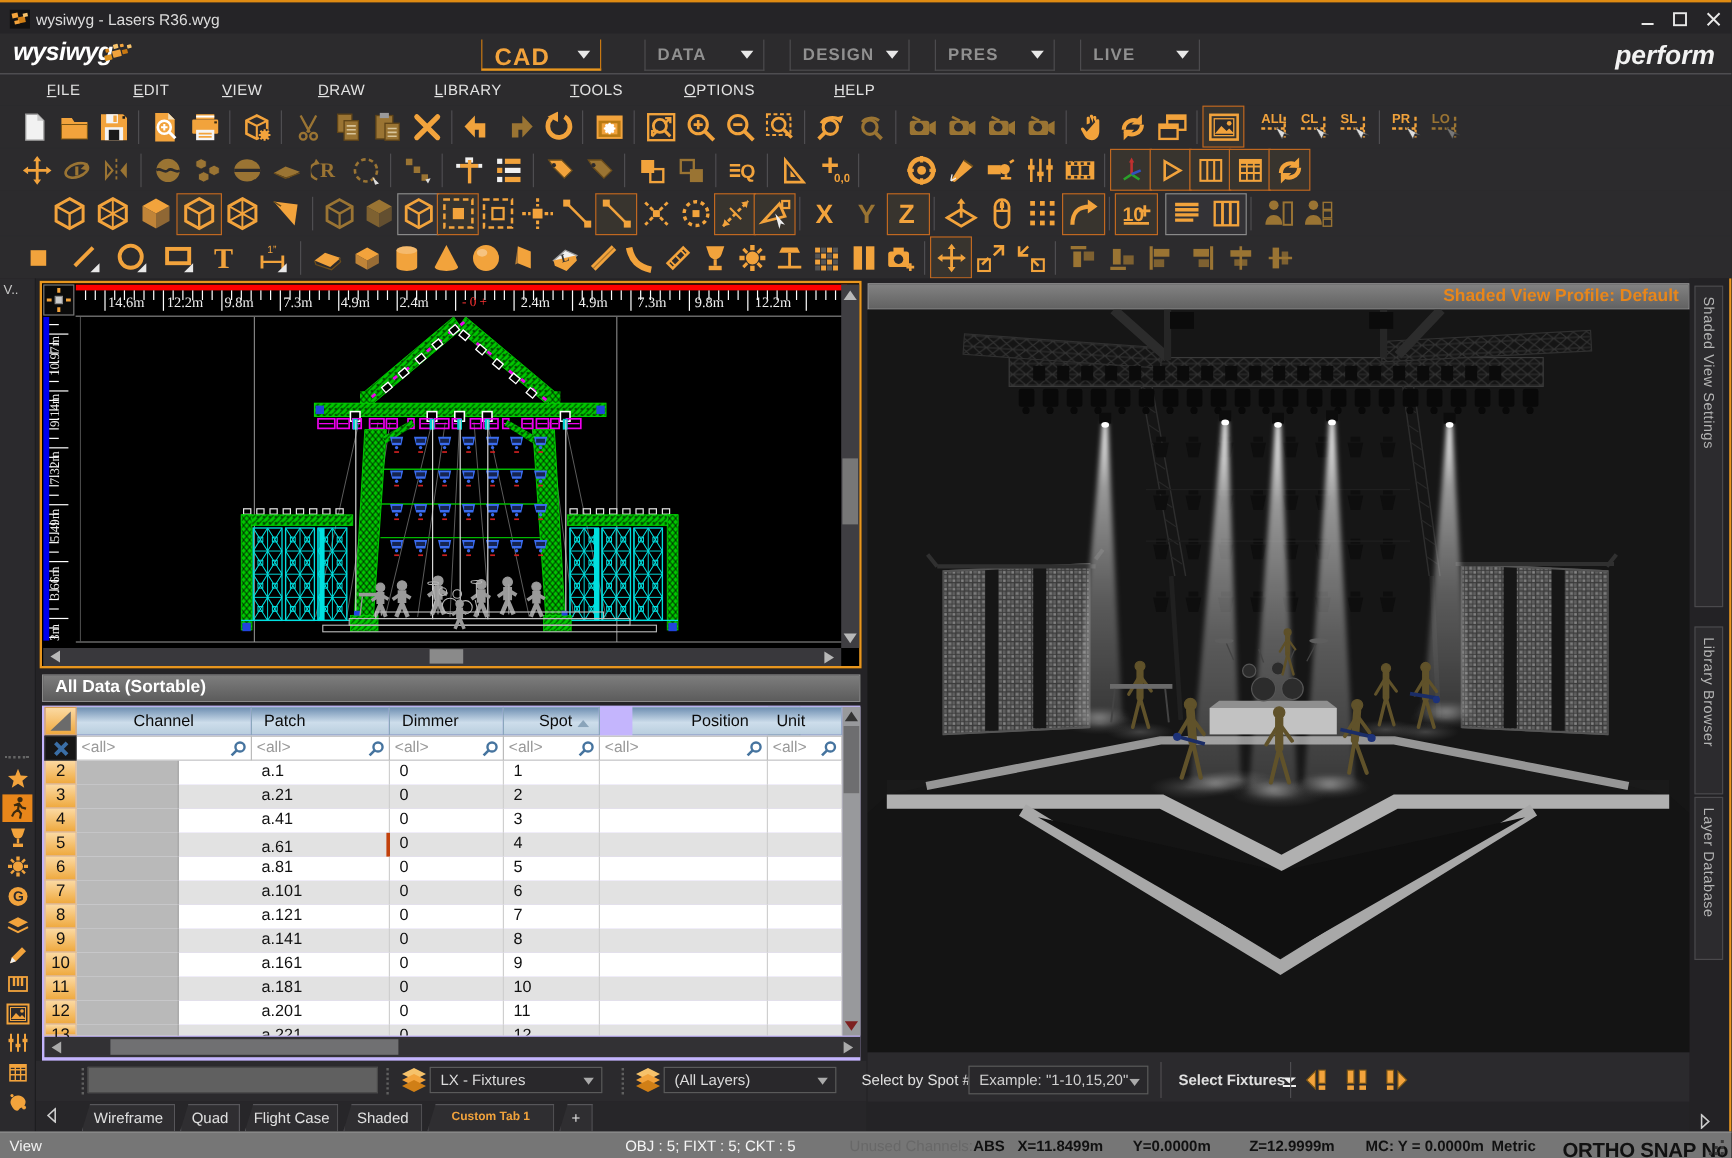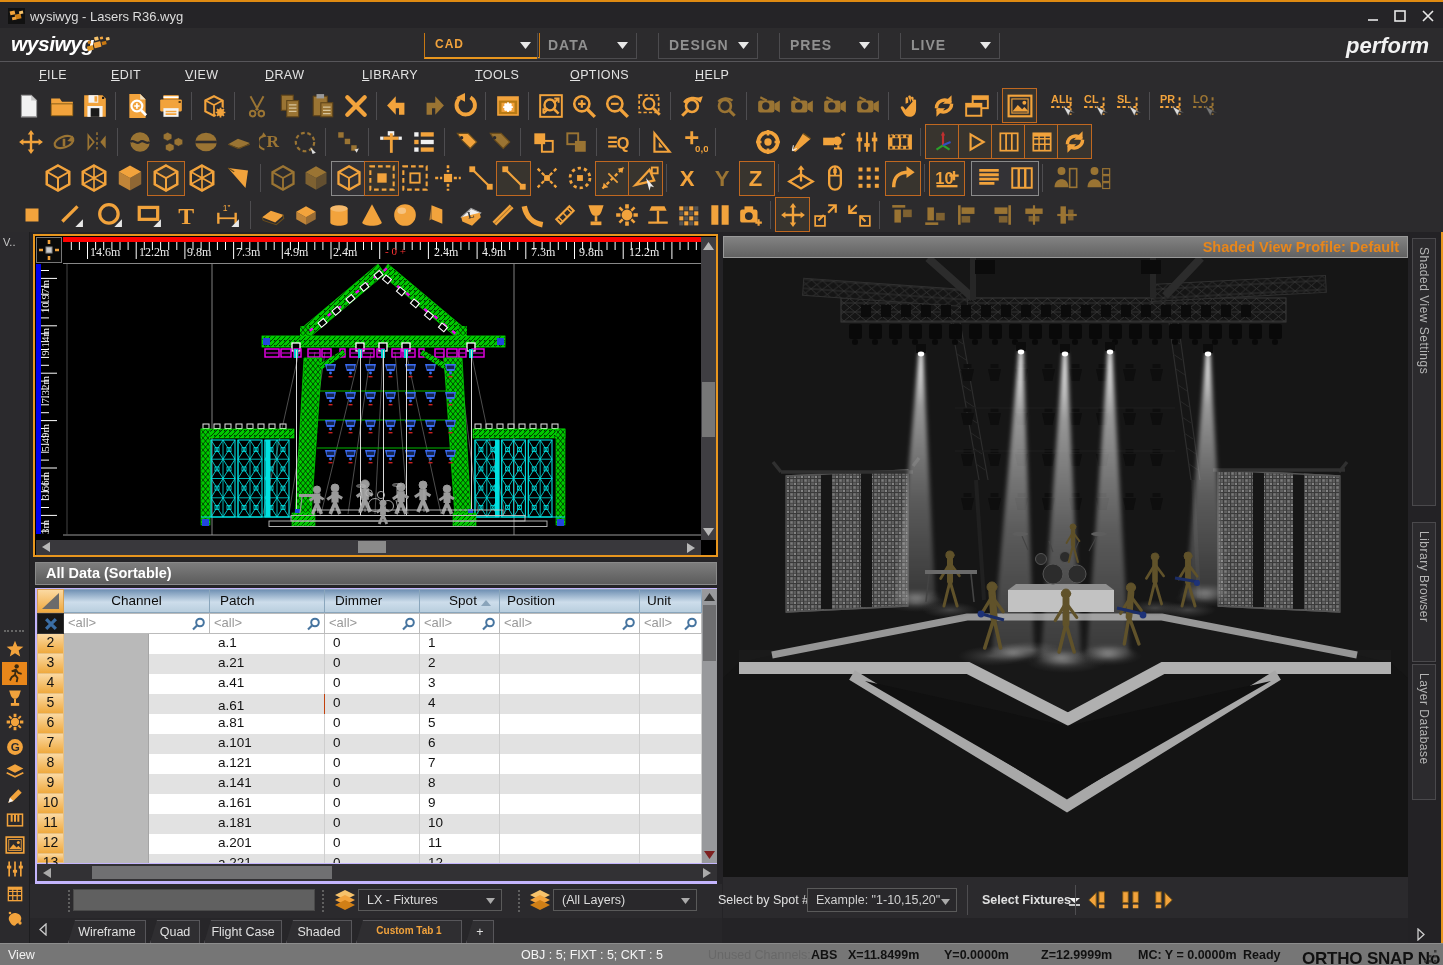--- a/index.html
+++ b/index.html
@@ -42,21 +42,21 @@
         <rect x="18" y="14" width="14" height="11" rx="1" fill="#f2a33c"></rect>
         <rect x="34" y="16" width="9" height="7" rx="1" fill="#c87812"></rect>
         <rect x="22" y="4" width="8" height="7" rx="1" fill="#f6c26b"></rect>
         <rect x="33" y="6" width="6" height="5" rx="1" fill="#f2a33c"></rect>
         <rect x="44" y="10" width="7" height="6" rx="1" fill="#f6c26b"></rect>
         <rect x="8" y="8" width="6" height="6" rx="1" fill="#d07f16"></rect>
       </g>
     </svg>
 <span class="abs" style="left:1346px;top:5px;color:#f2f2f2;font-size:22px;font-style:italic;font-weight:bold">perform</span>
 </div>
-<div class="abs" style="left:424px;top:33px;width:116px;height:26px;border-left:1px solid #c87812;border-right:1px solid #c87812;border-bottom:2px solid #e8961e;color:#f2a33c;font-weight:bold;font-size:12px;letter-spacing:1px;padding:4px 0 0 10px">CAD<svg class="abs" style="right:8px;top:9px" width="11" height="8" viewBox="0 0 11 8">
+<div class="abs" style="left:401px;top:33px;width:100px;height:26px;border-left:1px solid #c87812;border-right:1px solid #c87812;border-bottom:2px solid #e8961e;color:#f2a33c;font-weight:bold;font-size:20px;letter-spacing:1px;padding:4px 0 0 10px">CAD<svg class="abs" style="right:8px;top:9px" width="11" height="8" viewBox="0 0 11 8">
       <path d="M0 0h11L5.5 7z" fill="#e8e8e8"></path>
     </svg></div>
 <div class="abs" style="left:537px;top:33px;width:100px;height:26px;border:1px solid #4c4b4e;border-top:none;color:#909090;font-weight:bold;font-size:14px;letter-spacing:1px;padding:4px 0 0 10px">DATA<svg class="abs" style="right:8px;top:9px" width="11" height="8" viewBox="0 0 11 8">
       <path d="M0 0h11L5.5 7z" fill="#e8e8e8"></path>
     </svg></div>
 <div class="abs" style="left:658px;top:33px;width:100px;height:26px;border:1px solid #4c4b4e;border-top:none;color:#909090;font-weight:bold;font-size:14px;letter-spacing:1px;padding:4px 0 0 10px">DESIGN<svg class="abs" style="right:8px;top:9px" width="11" height="8" viewBox="0 0 11 8">
       <path d="M0 0h11L5.5 7z" fill="#e8e8e8"></path>
     </svg></div>
 <div class="abs" style="left:779px;top:33px;width:100px;height:26px;border:1px solid #4c4b4e;border-top:none;color:#909090;font-weight:bold;font-size:14px;letter-spacing:1px;padding:4px 0 0 10px">PRES<svg class="abs" style="right:8px;top:9px" width="11" height="8" viewBox="0 0 11 8">
       <path d="M0 0h11L5.5 7z" fill="#e8e8e8"></path>
@@ -1742,21 +1742,21 @@
 <div class="abs" style="left:35px;top:588px;width:682px;height:296px;background:#c4b5fd">
     <div class="abs" style="left:2px;top:1px;width:27px;height:24px;background:linear-gradient(#fbd9a2,#efa93e);border:1px solid #d8a050"><svg width="25" height="22" viewBox="0 0 25 22">
         <path d="M21 3v16H4z" fill="#6b6b6b"></path>
       </svg></div>
     <div class="abs" style="left:29px;top:1px;width:146px;height:24px;background:linear-gradient(#7292b4 0%,#cdddeb 55%,#b9cede 100%);border:1px solid #8aa6bc;border-left:none;color:#0a0a0a;font-size:13.5px;text-align:center;padding-top:3px">Channel</div>
     <div class="abs" style="left:175px;top:1px;width:115px;height:24px;background:linear-gradient(#7292b4 0%,#cdddeb 55%,#b9cede 100%);border:1px solid #8aa6bc;border-left:none;color:#0a0a0a;font-size:13.5px;text-align:left;padding-left:10px;padding-top:3px">Patch</div>
     <div class="abs" style="left:290px;top:1px;width:95px;height:24px;background:linear-gradient(#7292b4 0%,#cdddeb 55%,#b9cede 100%);border:1px solid #8aa6bc;border-left:none;color:#0a0a0a;font-size:13.5px;text-align:left;padding-left:10px;padding-top:3px">Dimmer</div>
     <div class="abs" style="left:385px;top:1px;width:80px;height:24px;background:linear-gradient(#7292b4 0%,#cdddeb 55%,#b9cede 100%);border:1px solid #8aa6bc;border-left:none;color:#0a0a0a;font-size:13.5px;text-align:center;padding-left:7px;padding-top:3px">Spot<svg class="abs" style="right:8px;top:10px" width="10" height="6" viewBox="0 0 10 6">
         <path d="M5 0l5 6H0z" fill="#8aa4ba"></path>
       </svg></div>
-    <div class="abs" style="left:465px;top:1px;width:140px;height:24px;background:linear-gradient(#7292b4 0%,#cdddeb 55%,#b9cede 100%);border:1px solid #8aa6bc;border-left:none;color:#0a0a0a;font-size:13.5px;text-align:left;padding-left:7px;padding-top:3px">Position</div>
+    <div class="abs" style="left:492px;top:1px;width:140px;height:24px;background:linear-gradient(#7292b4 0%,#cdddeb 55%,#b9cede 100%);border:1px solid #8aa6bc;border-left:none;color:#0a0a0a;font-size:13.5px;text-align:center;padding-left:7px;padding-top:3px">Position</div>
     <div class="abs" style="left:605px;top:1px;width:62px;height:24px;background:linear-gradient(#7292b4 0%,#cdddeb 55%,#b9cede 100%);border:1px solid #8aa6bc;border-left:none;color:#0a0a0a;font-size:13.5px;text-align:left;padding-left:7px;padding-top:3px">Unit</div>
     <div class="abs" style="left:2px;top:25px;width:27px;height:21px;background:#161616;border:1px solid #333;text-align:center"><svg width="14" height="14" viewBox="0 0 13 13" style="margin-top:3px">
         <path d="M2 2l9 9M11 2l-9 9" stroke="#3a6ea5" stroke-width="3"></path>
       </svg></div>
     <div class="abs" style="left:29px;top:25px;width:146px;height:21px;background:#fff;border:1px solid #bbb;border-left:none;color:#999;font-size:13px;padding:1px 0 0 4px">&lt;all&gt;<span class="abs" style="right:3px;top:3px"><svg width="15" height="14" viewBox="0 0 15 14">
           <circle cx="9" cy="5.5" r="3.8" fill="none" stroke="#46749f" stroke-width="2"></circle>
           <path d="M6 8.5l-4 4" stroke="#46749f" stroke-width="2.2"></path>
         </svg></span></div>
     <div class="abs" style="left:175px;top:25px;width:115px;height:21px;background:#fff;border:1px solid #bbb;border-left:none;color:#999;font-size:13px;padding:1px 0 0 4px">&lt;all&gt;<span class="abs" style="right:3px;top:3px"><svg width="15" height="14" viewBox="0 0 15 14">
           <circle cx="9" cy="5.5" r="3.8" fill="none" stroke="#46749f" stroke-width="2"></circle>
@@ -1798,21 +1798,21 @@
     <div class="abs" style="left:29px;top:86px;width:146px;height:20px;background:#ffffff"></div>
     <div class="abs" style="left:29px;top:86px;width:85px;height:20px;background:#b9b9b9;border-right:1px solid #a5a5a5"></div>
     <div class="abs" style="left:175px;top:86px;width:115px;height:20px;background:#ffffff;border-right:1px solid #cfcfcf;color:#111;font-size:13.5px;padding:1px 0 0 8px;overflow:hidden">a.41</div>
     <div class="abs" style="left:290px;top:86px;width:95px;height:20px;background:#ffffff;border-right:1px solid #cfcfcf;color:#111;font-size:13.5px;padding:1px 0 0 8px;overflow:hidden">0</div>
     <div class="abs" style="left:385px;top:86px;width:80px;height:20px;background:#ffffff;border-right:1px solid #cfcfcf;color:#111;font-size:13.5px;padding:1px 0 0 8px;overflow:hidden">3</div>
     <div class="abs" style="left:465px;top:86px;width:140px;height:20px;background:#ffffff;border-right:1px solid #cfcfcf;color:#111;font-size:13.5px;padding:1px 0 0 8px;overflow:hidden"></div>
     <div class="abs" style="left:605px;top:86px;width:62px;height:20px;background:#ffffff;border-right:1px solid #cfcfcf;color:#111;font-size:13.5px;padding:1px 0 0 8px;overflow:hidden"></div>
     <div class="abs" style="left:2px;top:106px;width:27px;height:20px;background:linear-gradient(#fbd9a2,#efa93e);border:1px solid #e8c080;border-top:none;color:#111;font-size:14px;text-align:center">5</div>
     <div class="abs" style="left:29px;top:106px;width:146px;height:20px;background:#e2e2e2"></div>
     <div class="abs" style="left:29px;top:106px;width:85px;height:20px;background:#b9b9b9;border-right:1px solid #a5a5a5"></div>
-    <div class="abs" style="left:175px;top:106px;width:115px;height:20px;background:#e2e2e2;border-right:1px solid #c2410c;color:#111;font-size:13.5px;padding:4px 0 0 8px;overflow:hidden">a.61</div>
+    <div class="abs" style="left:175px;top:106px;width:115px;height:20px;background:#e2e2e2;border-right:3px solid #c2410c;color:#111;font-size:13.5px;padding:4px 0 0 8px;overflow:hidden">a.61</div>
     <div class="abs" style="left:290px;top:106px;width:95px;height:20px;background:#e2e2e2;border-right:1px solid #cfcfcf;color:#111;font-size:13.5px;padding:1px 0 0 8px;overflow:hidden">0</div>
     <div class="abs" style="left:385px;top:106px;width:80px;height:20px;background:#e2e2e2;border-right:1px solid #cfcfcf;color:#111;font-size:13.5px;padding:1px 0 0 8px;overflow:hidden">4</div>
     <div class="abs" style="left:465px;top:106px;width:140px;height:20px;background:#e2e2e2;border-right:1px solid #cfcfcf;color:#111;font-size:13.5px;padding:1px 0 0 8px;overflow:hidden"></div>
     <div class="abs" style="left:605px;top:106px;width:62px;height:20px;background:#e2e2e2;border-right:1px solid #cfcfcf;color:#111;font-size:13.5px;padding:1px 0 0 8px;overflow:hidden"></div>
     <div class="abs" style="left:2px;top:126px;width:27px;height:20px;background:linear-gradient(#fbd9a2,#efa93e);border:1px solid #e8c080;border-top:none;color:#111;font-size:14px;text-align:center">6</div>
     <div class="abs" style="left:29px;top:126px;width:146px;height:20px;background:#ffffff"></div>
     <div class="abs" style="left:29px;top:126px;width:85px;height:20px;background:#b9b9b9;border-right:1px solid #a5a5a5"></div>
     <div class="abs" style="left:175px;top:126px;width:115px;height:20px;background:#ffffff;border-right:1px solid #cfcfcf;color:#111;font-size:13.5px;padding:1px 0 0 8px;overflow:hidden">a.81</div>
     <div class="abs" style="left:290px;top:126px;width:95px;height:20px;background:#ffffff;border-right:1px solid #cfcfcf;color:#111;font-size:13.5px;padding:1px 0 0 8px;overflow:hidden">0</div>
     <div class="abs" style="left:385px;top:126px;width:80px;height:20px;background:#ffffff;border-right:1px solid #cfcfcf;color:#111;font-size:13.5px;padding:1px 0 0 8px;overflow:hidden">5</div>
@@ -2383,21 +2383,21 @@
 </div>
 <div class="abs" style="left:0;top:943px;width:1443px;height:22px;background:#767676;border-top:1px solid #8d8d8d">
 <span class="abs" style="left:8px;top:4px;color:#f2f2f2;font-size:12.5px">View</span>
 <span class="abs" style="left:521px;top:4px;color:#f5f5f5;font-size:12.5px">OBJ : 5; FIXT : 5; CKT : 5</span>
 <span class="abs" style="left:708px;top:4px;color:#686868;font-size:12.5px">Unused Channels:</span>
 <span class="abs" style="left:811px;top:4px;color:#111;font-size:12.5px;font-weight:bold">ABS</span>
 <span class="abs" style="left:848px;top:4px;color:#111;font-size:12.5px;font-weight:bold">X=11.8499m</span>
 <span class="abs" style="left:944px;top:4px;color:#111;font-size:12.5px;font-weight:bold">Y=0.0000m</span>
 <span class="abs" style="left:1041px;top:4px;color:#111;font-size:12.5px;font-weight:bold">Z=12.9999m</span>
 <span class="abs" style="left:1138px;top:4px;color:#111;font-size:12.5px;font-weight:bold">MC: Y = 0.0000m</span>
-<span class="abs" style="left:1243px;top:4px;color:#111;font-size:12.5px;font-weight:bold">Ready</span>
+<span class="abs" style="left:1243px;top:4px;color:#111;font-size:12.5px;font-weight:bold">Metric</span>
 <span class="abs" style="left:1302px;top:5px;color:#111;font-size:17px;font-weight:bold;white-space:nowrap;letter-spacing:-0.2px">ORTHO&nbsp;SNAP&nbsp;No Errors</span>
 <svg class="abs" style="left:1424px;top:6px" width="14" height="13" viewBox="0 0 14 13">
       <g fill="#3a3a3a">
         <rect x="10" y="0" width="2.5" height="2.5"></rect>
         <rect x="10" y="5" width="2.5" height="2.5"></rect>
         <rect x="5" y="5" width="2.5" height="2.5"></rect>
         <rect x="10" y="10" width="2.5" height="2.5"></rect>
         <rect x="5" y="10" width="2.5" height="2.5"></rect>
         <rect x="0" y="10" width="2.5" height="2.5"></rect>
       </g>

